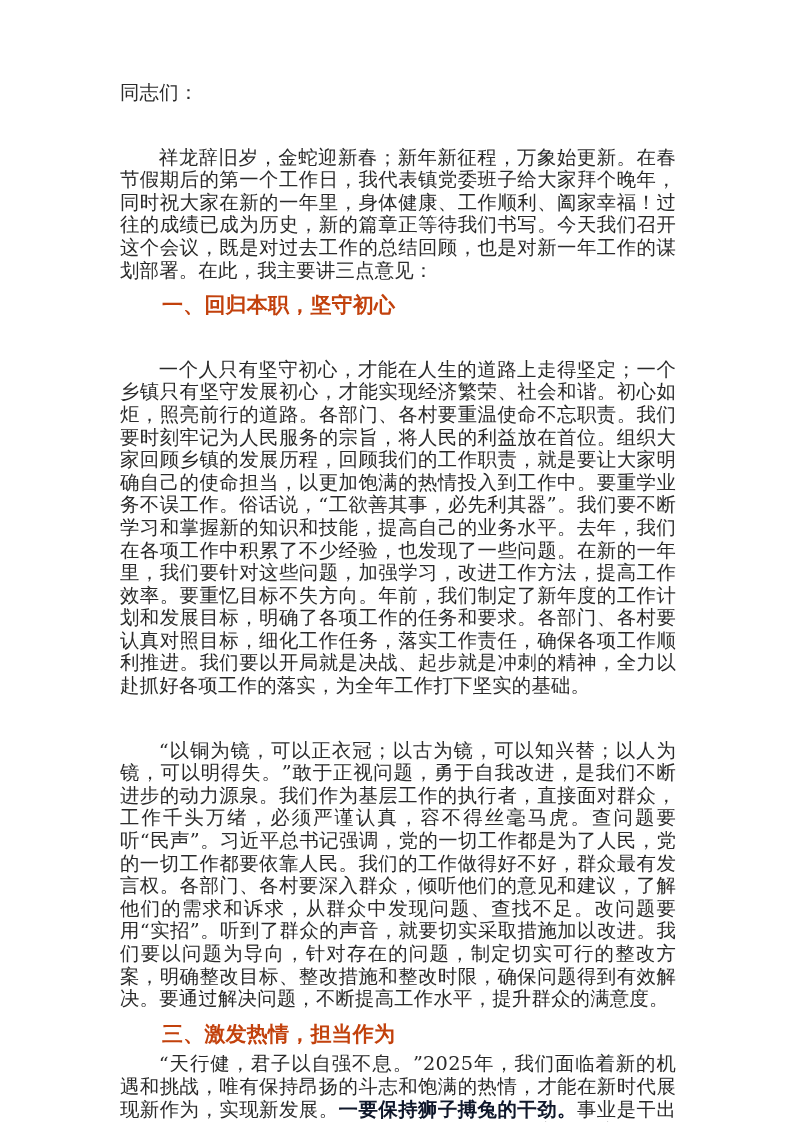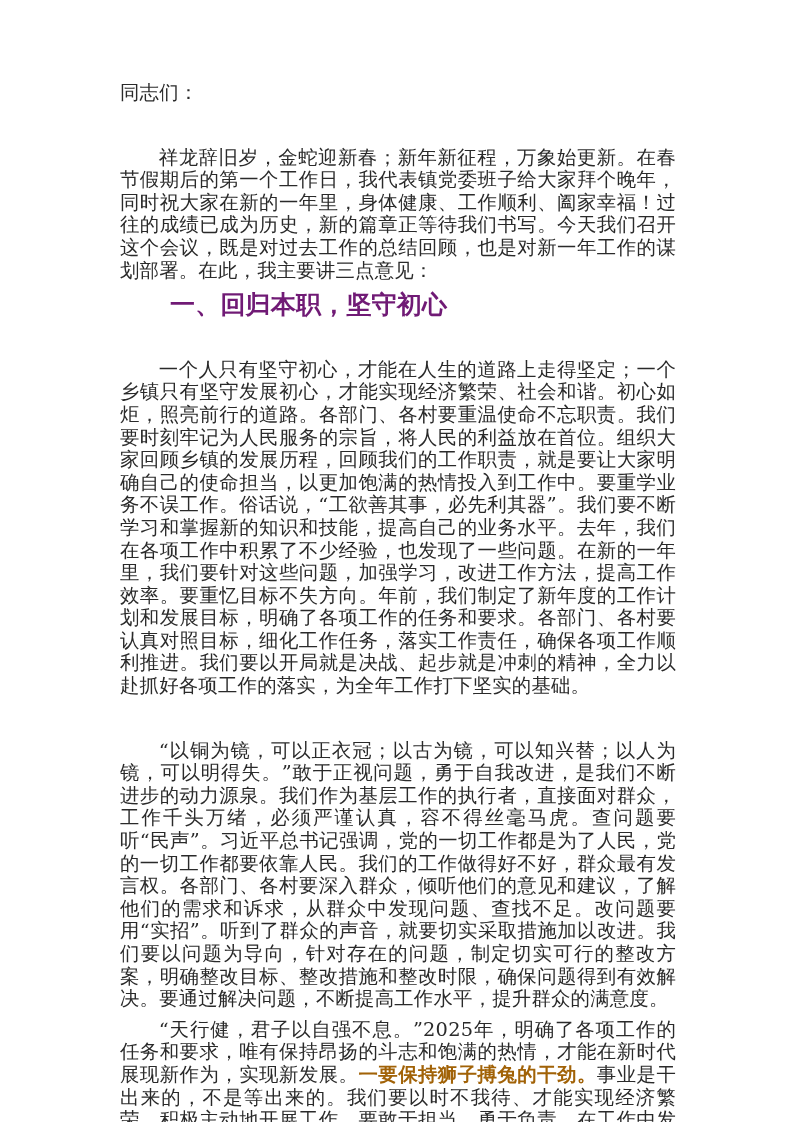--- a/index.html
+++ b/index.html
@@ -14,35 +14,36 @@
     line-height: 22.6px;
     color: #2a2a2a;
     text-align: justify;
     letter-spacing: 0.2px;
   }
   .salutation { margin: 0 0 8px 0; text-indent: 0; }
   p { margin: 0; text-indent: 2em; }
   p.body { margin-bottom: 8px; margin-top: 42px; }
   h2 {
     margin: 12px 0 8px 0;
-    font-size: 25px;
+    font-size: 21px;
     line-height: 22.6px;
     font-weight: bold;
     text-indent: 2em;
-    color: #701a75;
+    color: #c2410c;
     font-family: "DejaVu Sans", "Liberation Sans", sans-serif;
   }
-  strong { font-weight: bold; color: #a16207; font-family: "DejaVu Sans", "Liberation Sans", sans-serif; }
+  strong { font-weight: bold; color: #0f172a; font-family: "DejaVu Sans", "Liberation Sans", sans-serif; }
 </style>
 </head>
 <body>
 
 <div class="page">
   <p class="salutation">同志们：</p>
   <p class="body">祥龙辞旧岁，金蛇迎新春；新年新征程，万象始更新。在春节假期后的第一个工作日，我代表镇党委班子给大家拜个晚年，同时祝大家在新的一年里，身体健康、工作顺利、阖家幸福！过往的成绩已成为历史，新的篇章正等待我们书写。今天我们召开这个会议，既是对过去工作的总结回顾，也是对新一年工作的谋划部署。在此，我主要讲三点意见：</p>
 
   <h2>一、回归本职，坚守初心</h2>
   <p class="body">一个人只有坚守初心，才能在人生的道路上走得坚定；一个乡镇只有坚守发展初心，才能实现经济繁荣、社会和谐。初心如炬，照亮前行的道路。各部门、各村要重温使命不忘职责。我们要时刻牢记为人民服务的宗旨，将人民的利益放在首位。组织大家回顾乡镇的发展历程，回顾我们的工作职责，就是要让大家明确自己的使命担当，以更加饱满的热情投入到工作中。要重学业务不误工作。俗话说，“工欲善其事，必先利其器”。我们要不断学习和掌握新的知识和技能，提高自己的业务水平。去年，我们在各项工作中积累了不少经验，也发现了一些问题。在新的一年里，我们要针对这些问题，加强学习，改进工作方法，提高工作效率。要重忆目标不失方向。年前，我们制定了新年度的工作计划和发展目标，明确了各项工作的任务和要求。各部门、各村要认真对照目标，细化工作任务，落实工作责任，确保各项工作顺利推进。我们要以开局就是决战、起步就是冲刺的精神，全力以赴抓好各项工作的落实，为全年工作打下坚实的基础。</p>
 
   <p class="body">“以铜为镜，可以正衣冠；以古为镜，可以知兴替；以人为镜，可以明得失。”敢于正视问题，勇于自我改进，是我们不断进步的动力源泉。我们作为基层工作的执行者，直接面对群众，工作千头万绪，必须严谨认真，容不得丝毫马虎。查问题要听“民声”。习近平总书记强调，党的一切工作都是为了人民，党的一切工作都要依靠人民。我们的工作做得好不好，群众最有发言权。各部门、各村要深入群众，倾听他们的意见和建议，了解他们的需求和诉求，从群众中发现问题、查找不足。改问题要用“实招”。听到了群众的声音，就要切实采取措施加以改进。我们要以问题为导向，针对存在的问题，制定切实可行的整改方案，明确整改目标、整改措施和整改时限，确保问题得到有效解决。要通过解决问题，不断提高工作水平，提升群众的满意度。</p>
 
-  <p><span>“天行健，君子以自强不息。”2025年，明确了各项工作的任务和要求，唯有保持昂扬的斗志和饱满的热情，才能在新时代展现新作为，实现新发展。</span><strong>一要保持狮子搏兔的干劲。</strong><span>事业是干出来的，不是等出来的。我们要以时不我待、才能实现经济繁荣，积极主动地开展工作。要敢于担当，勇于负责，在工作中发挥先锋模范作用，带领广大群众共同推动乡镇的发展。</span><strong>二要保持猴子摘桃的巧劲。</strong><span>在工作中，我们要善于动脑筋，想办法，不断创新工作思路和方法。要根据实际情况，灵活运用各种政策和资源，找准工作的切入点和着力点，提高工作的针对性和实效性。</span></p>
+  <h2>三、激发热情，担当作为</h2>
+  <p><span>“天行健，君子以自强不息。”2025年，我们面临着新的机遇和挑战，唯有保持昂扬的斗志和饱满的热情，才能在新时代展现新作为，实现新发展。</span><strong>一要保持狮子搏兔的干劲。</strong><span>事业是干出来的，不是等出来的。我们要以时不我待、才能实现经济繁荣，积极主动地开展工作。要敢于担当，勇于负责，在工作中发挥先锋模范作用，带领广大群众共同推动乡镇的发展。</span><strong>二要保持猴子摘桃的巧劲。</strong><span>在工作中，我们要善于动脑筋，想办法，不断创新工作思路和方法。要根据实际情况，灵活运用各种政策和资源，找准工作的切入点和着力点，提高工作的针对性和实效性。</span></p>
 </div>
 
 </body></html>

